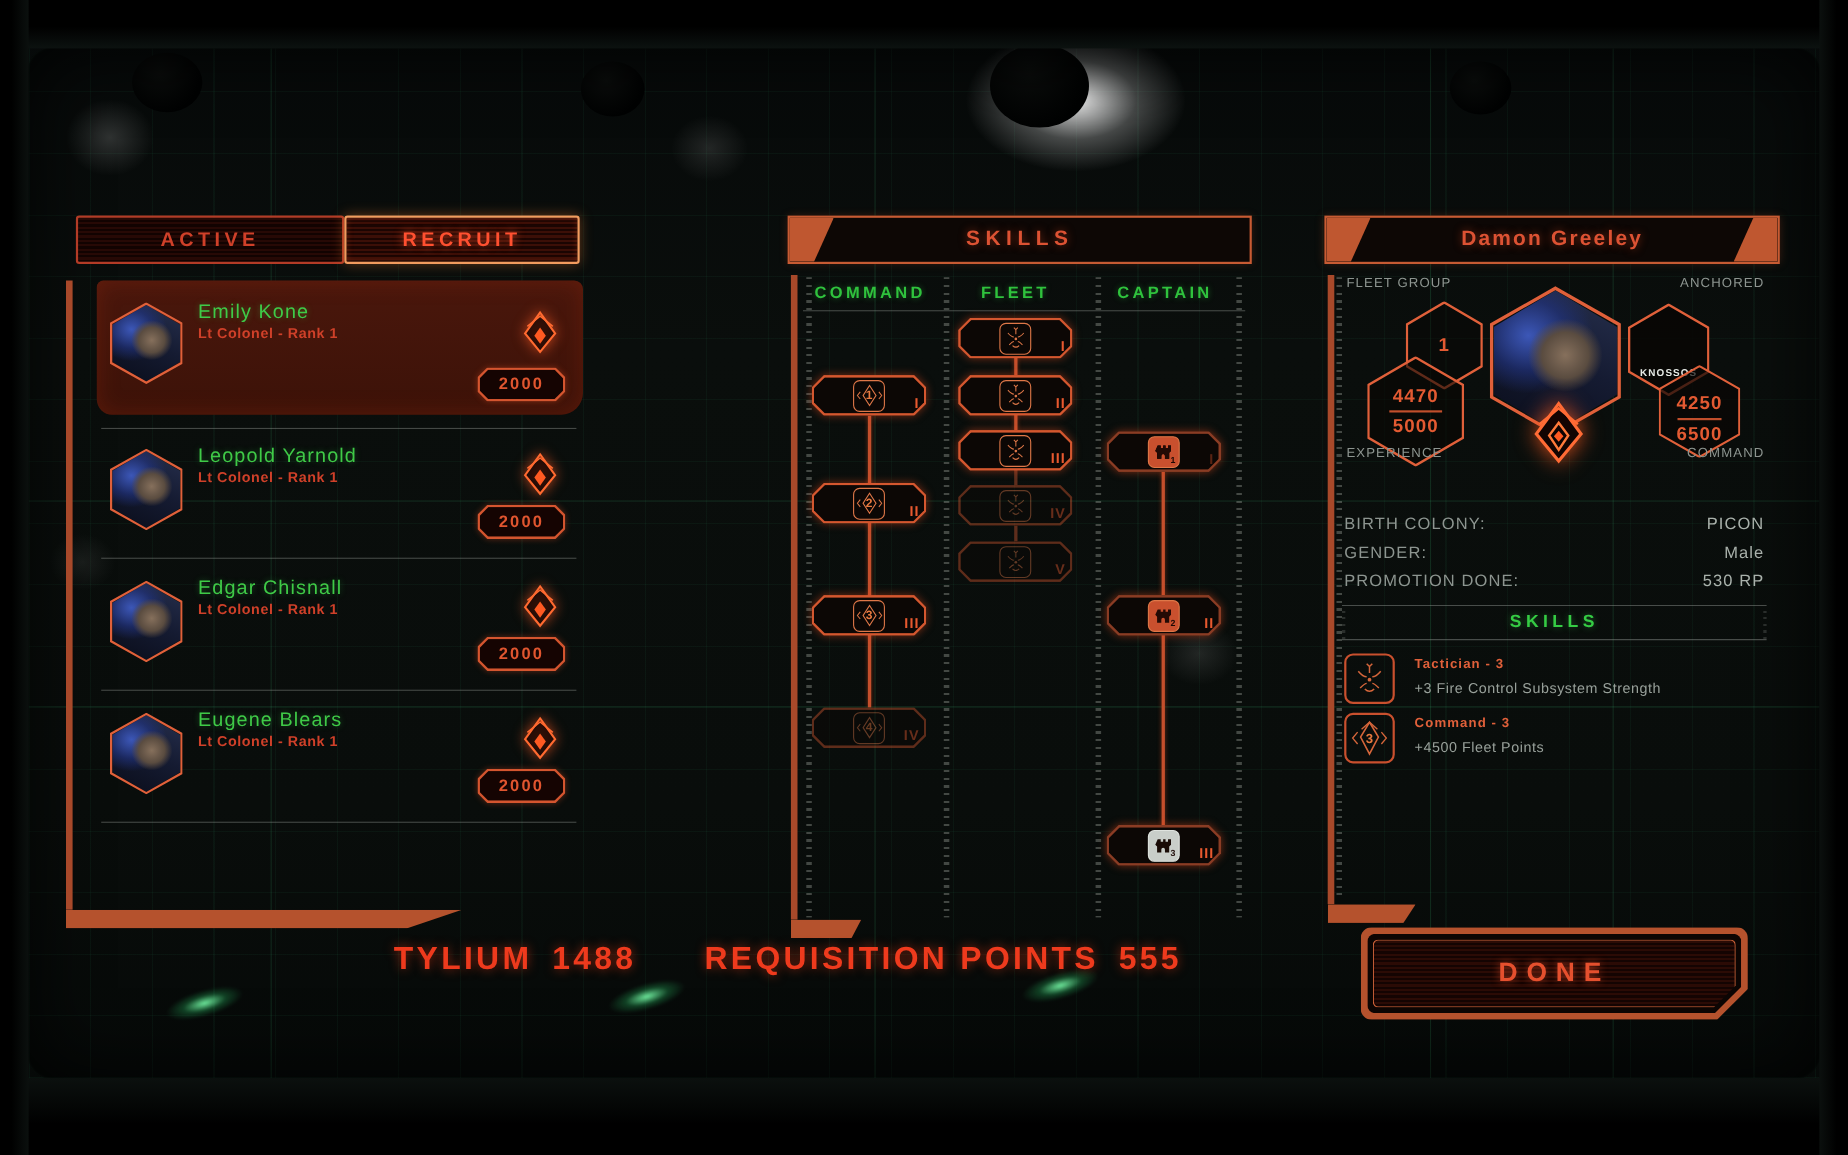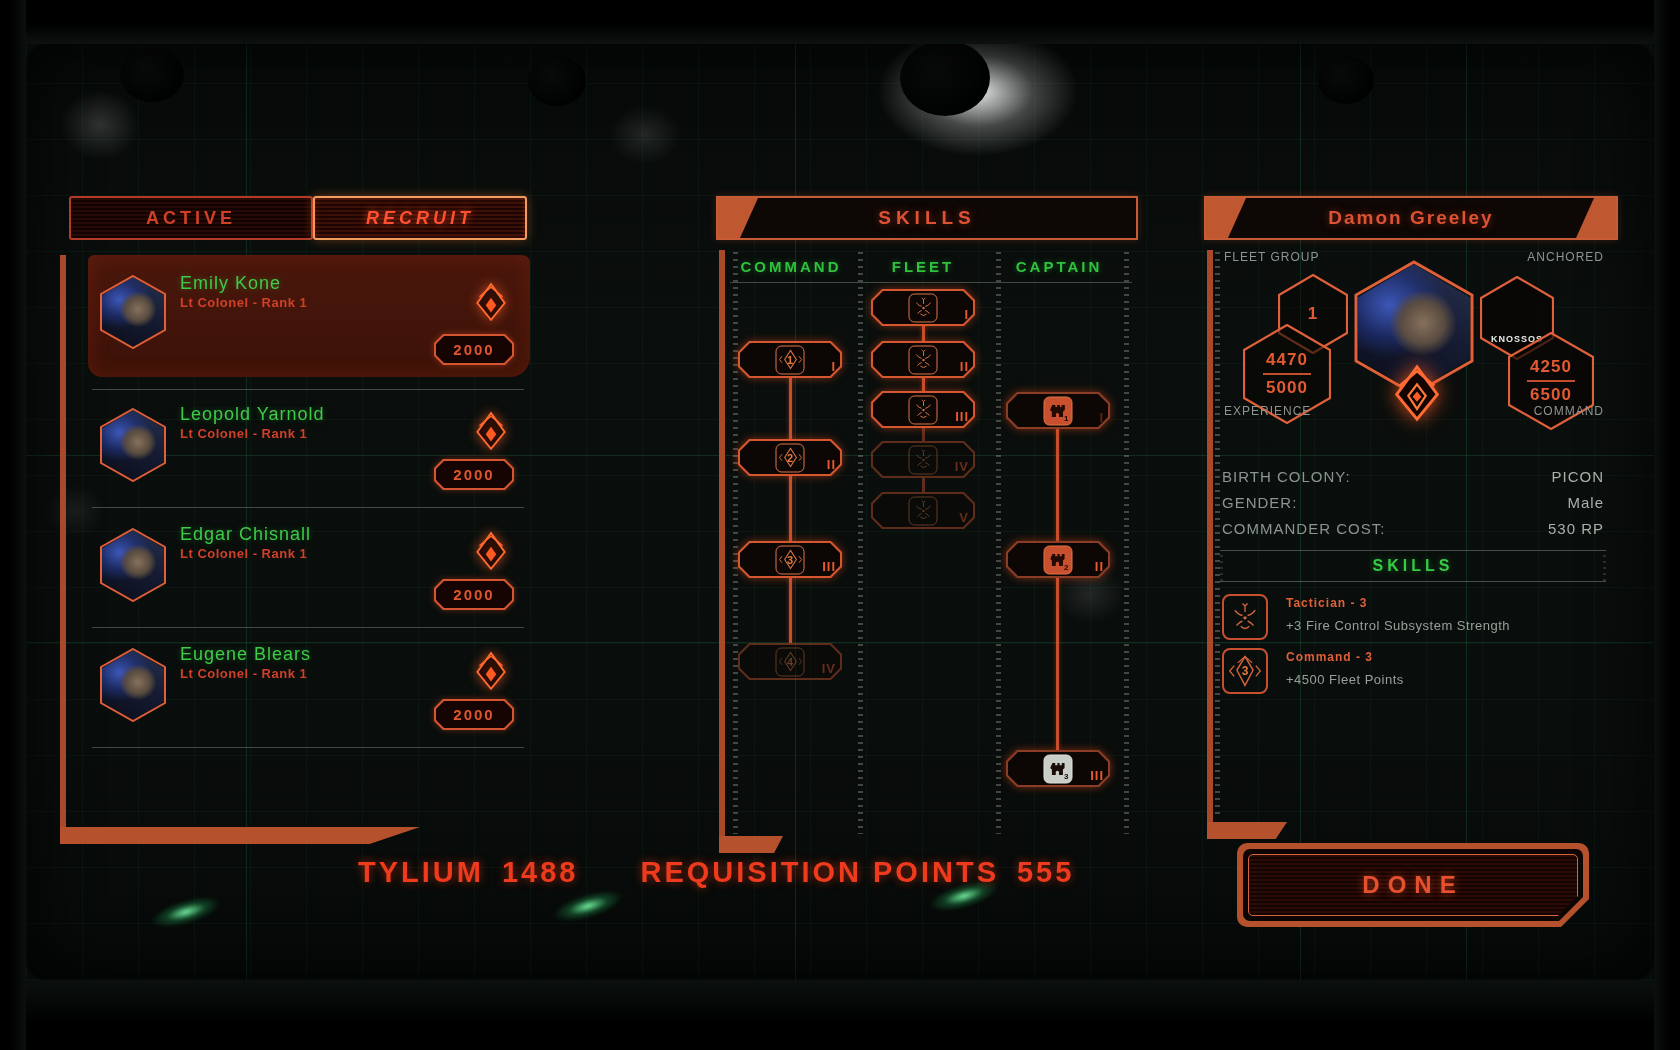--- a/index.html
+++ b/index.html
@@ -41,21 +41,21 @@
   .sepline{position:absolute;height:1px;background:rgba(150,156,150,.42);z-index:8;}
   .lbl{color:#8d9590;letter-spacing:1px;}
   
   .tab{position:absolute;top:196px;height:40px;z-index:10;display:flex;align-items:center;justify-content:center;
     border-radius:3px;background:repeating-linear-gradient(180deg,#270905 0 2px,#120301 2px 4px);cursor:pointer;}
   .tab-active{left:69px;width:240px;border:2px solid #b33b26;}
   .tab-active .tl{color:#cf4029;font-size:18px;letter-spacing:4px;font-weight:bold;}
   .tab-recruit{left:313px;width:210px;border:2px solid #f29b5e;
     background:repeating-linear-gradient(180deg,#3c0f07 0 2px,#1b0502 2px 4px);
     box-shadow:0 0 12px rgba(255,130,50,.35), inset 0 0 6px rgba(255,90,40,.25);}
-  .tab-recruit .tl{color:#ff5030;font-size:18px;letter-spacing:4px;font-weight:bold;text-shadow:0 0 9px rgba(255,80,40,.8);font-style:italic;}
+  .tab-recruit .tl{color:#ff5030;font-size:18px;letter-spacing:4px;font-weight:bold;text-shadow:0 0 9px rgba(255,80,40,.8);}
   
   .row{position:absolute;left:88px;width:442px;z-index:10;cursor:pointer;}
   .row.sel{background:linear-gradient(180deg,#4a170c,#3c1208);border-radius:6px 8px 20px 14px;
     box-shadow:inset 0 0 20px rgba(150,40,15,.35);}
   .rname{position:absolute;left:92px;color:#3fca47;font-size:18px;letter-spacing:1px;text-shadow:0 0 6px rgba(60,220,80,.35);}
   .rrank{position:absolute;left:92px;color:#cf4029;font-size:13px;letter-spacing:.5px;font-weight:bold;}
   .rdia{position:absolute;right:18px;width:42px;height:42px;filter:drop-shadow(0 0 6px rgba(255,90,35,.75));}
   .badge{position:absolute;right:16px;width:80px;height:31px;filter:drop-shadow(0 0 3px rgba(230,80,35,.4));}
   .badge .b1{position:absolute;inset:0;background:#d4552f;
     clip-path:polygon(9px 0,calc(100% - 9px) 0,100% 9px,100% calc(100% - 9px),calc(100% - 9px) 100%,9px 100%,0 calc(100% - 9px),0 9px);}
@@ -462,21 +462,21 @@
 
   <div class="hex" style="left:1480px;top:276px;width:74px;height:84px;">
     <svg viewBox="0 0 74 84">
         <polygon points="37,1 73,22 73,62 37,83 1,62 1,22" fill="rgba(8,6,5,.85)" stroke="#e0603a" stroke-width="2.2"></polygon>
       </svg>
     <div class="hc" style="justify-content:flex-end;padding-bottom:16px;box-sizing:border-box;">
       <span style="color:#e6eae6;font-size:9px;font-weight:bold;letter-spacing:1px;">KNOSSOS</span>
     </div>
   </div>
 
-  <div class="hex" style="left:1508px;top:332px;width:86px;height:98px;">
+  <div class="hex" style="left:1508px;top:332px;width:74px;height:98px;">
     <svg viewBox="0 0 86 98">
         <polygon points="43,1 85,25 85,73 43,97 1,73 1,25" fill="rgba(8,6,4,.7)" stroke="#e0603a" stroke-width="2.2"></polygon>
       </svg>
     <div class="hc">
       <span class="hexnum">4250</span>
       <div class="hexdiv"></div>
       <span class="hexnum">6500</span>
     </div>
   </div>
   <span class="pp-label lbl" style="left:1224px;top:404px;">EXPERIENCE</span>
@@ -485,21 +485,21 @@
 
   <div class="inforow" style="top:468px;font-size:15px;">
     <span class="lbl">BIRTH COLONY:</span>
       <span class="v">PICON</span>
   </div>
   <div class="inforow" style="top:494px;font-size:15px;">
     <span class="lbl">GENDER:</span>
       <span class="v">Male</span>
   </div>
   <div class="inforow" style="top:520px;font-size:15px;">
-    <span class="lbl">COMMANDER COST:</span>
+    <span class="lbl">PROMOTION DONE:</span>
       <span class="v">530 RP</span>
   </div>
 
   <div class="infobox" style="top:550px;height:30px;">
     <span style="color:#35cc44;font-size:16px;letter-spacing:4px;font-weight:bold;text-shadow:0 0 7px rgba(60,220,80,.4);">SKILLS</span>
   </div>
 
   <div class="skent" style="top:594px;width:382px;height:48px;">
     <div class="skico">
       <svg width="34" height="34" viewBox="0 0 40 40">

